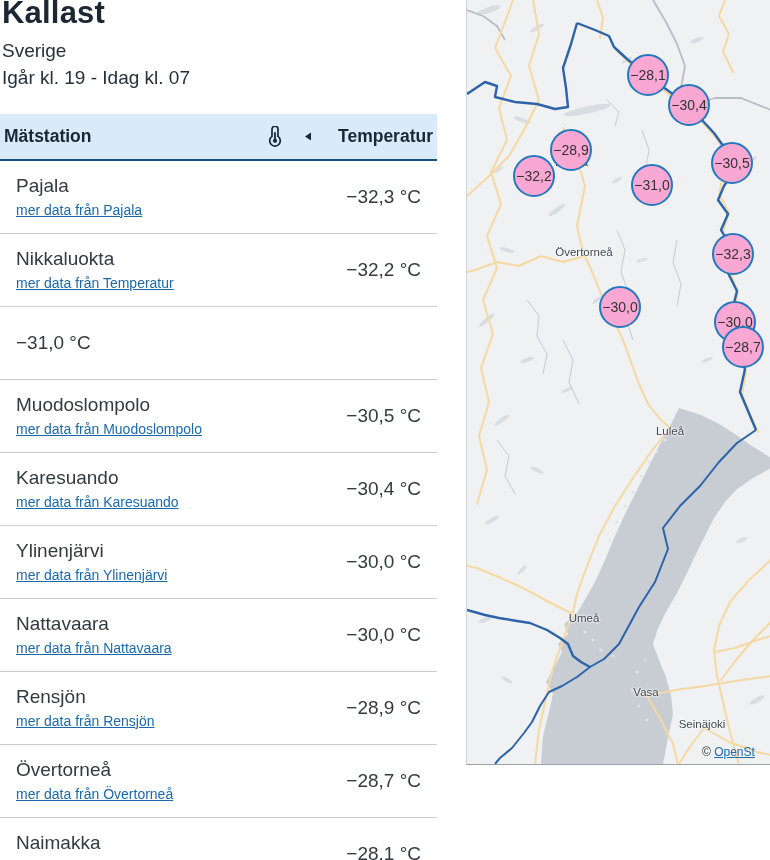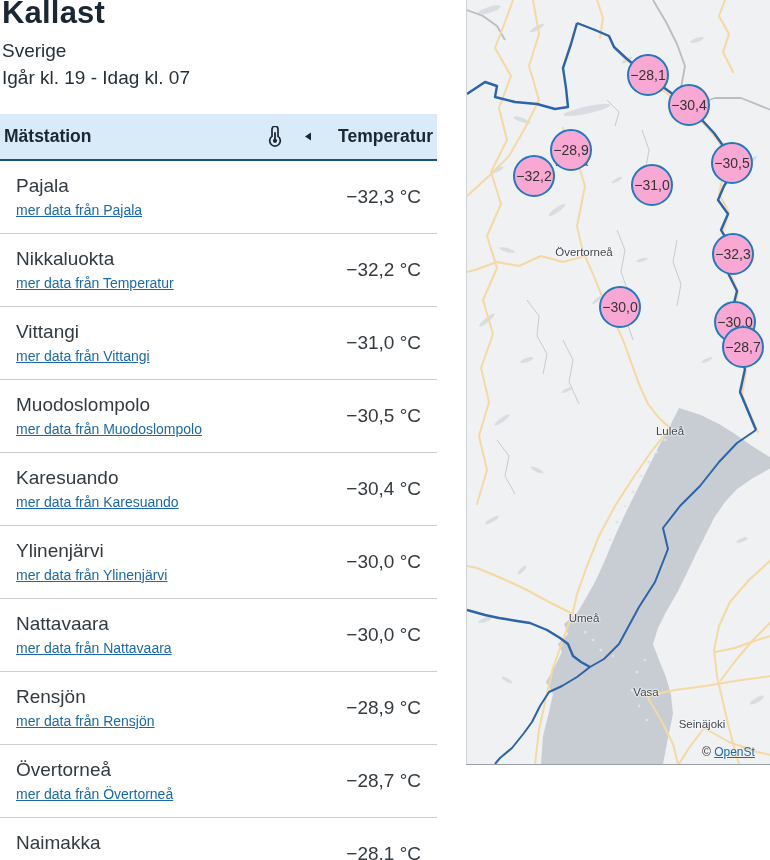--- a/index.html
+++ b/index.html
@@ -98,24 +98,20 @@
       <div class="cell-temp">−32,3 °C</div>
     </div>
     <div class="row">
       <div class="cell-station">
         <div class="station-name">Nikkaluokta</div>
         <a class="station-link">mer data från Temperatur</a>
       </div>
       <div class="cell-temp">−32,2 °C</div>
     </div>
     <div class="row">
-      <div class="cell-station">
-        <div class="station-name">Vittangi</div>
-        <a class="station-link">mer data från Vittangi</a>
-      </div>
       <div class="cell-temp">−31,0 °C</div>
     </div>
     <div class="row">
       <div class="cell-station">
         <div class="station-name">Muodoslompolo</div>
         <a class="station-link">mer data från Muodoslompolo</a>
       </div>
       <div class="cell-temp">−30,5 °C</div>
     </div>
     <div class="row">

